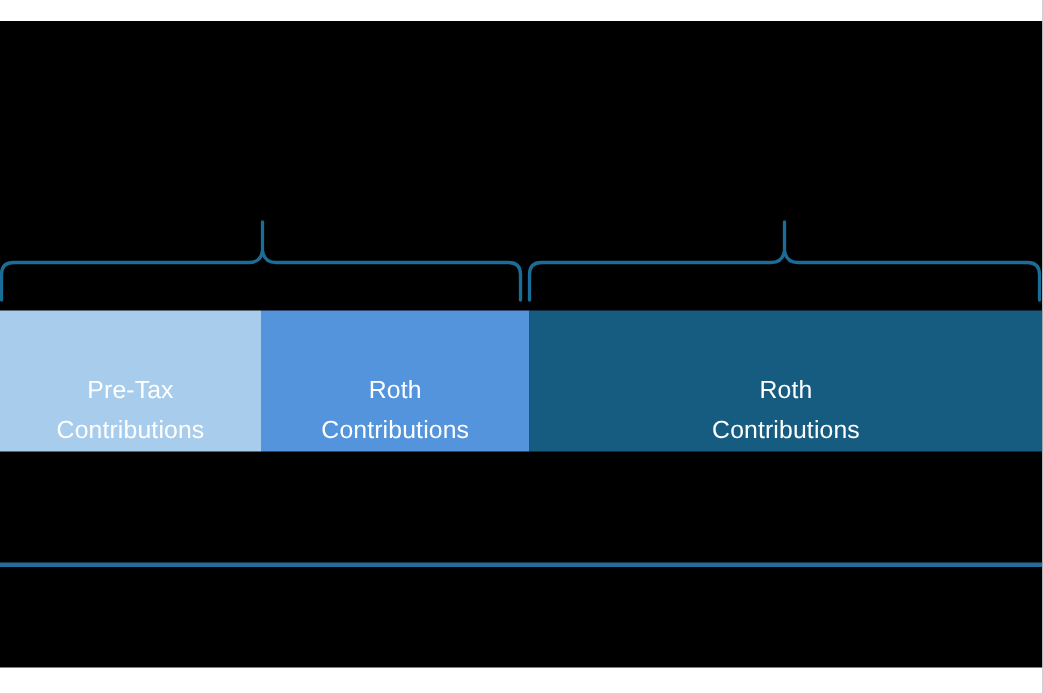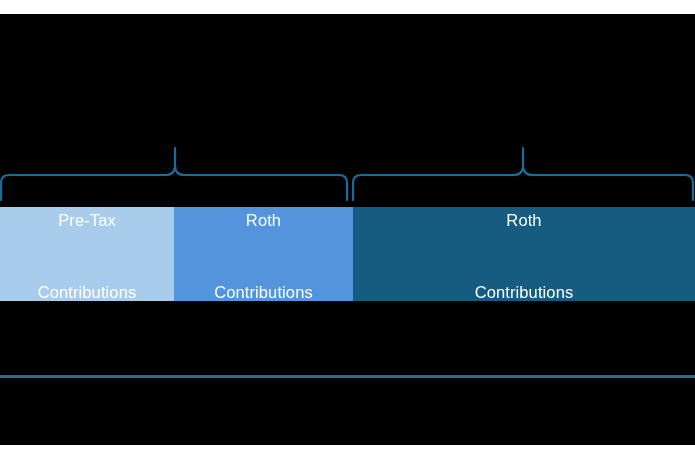--- a/index.html
+++ b/index.html
@@ -42,24 +42,23 @@
     width: 695px;
     height: 94px;
     display: flex;
     flex-direction: row;
     align-items: stretch;
   }
   .bar-seg {
     display: flex;
     flex-direction: column;
     align-items: center;
-    justify-content: space-between;
+    justify-content: flex-end;
     box-sizing: border-box;
     padding: 0 4px;
-    gap: 45px;
   }
   .bar-label {
     color: #ffffff;
     font-size: 16.5px;
     line-height: 27px;
     text-align: center;
     white-space: nowrap;
     letter-spacing: 0.1px;
   }
 

